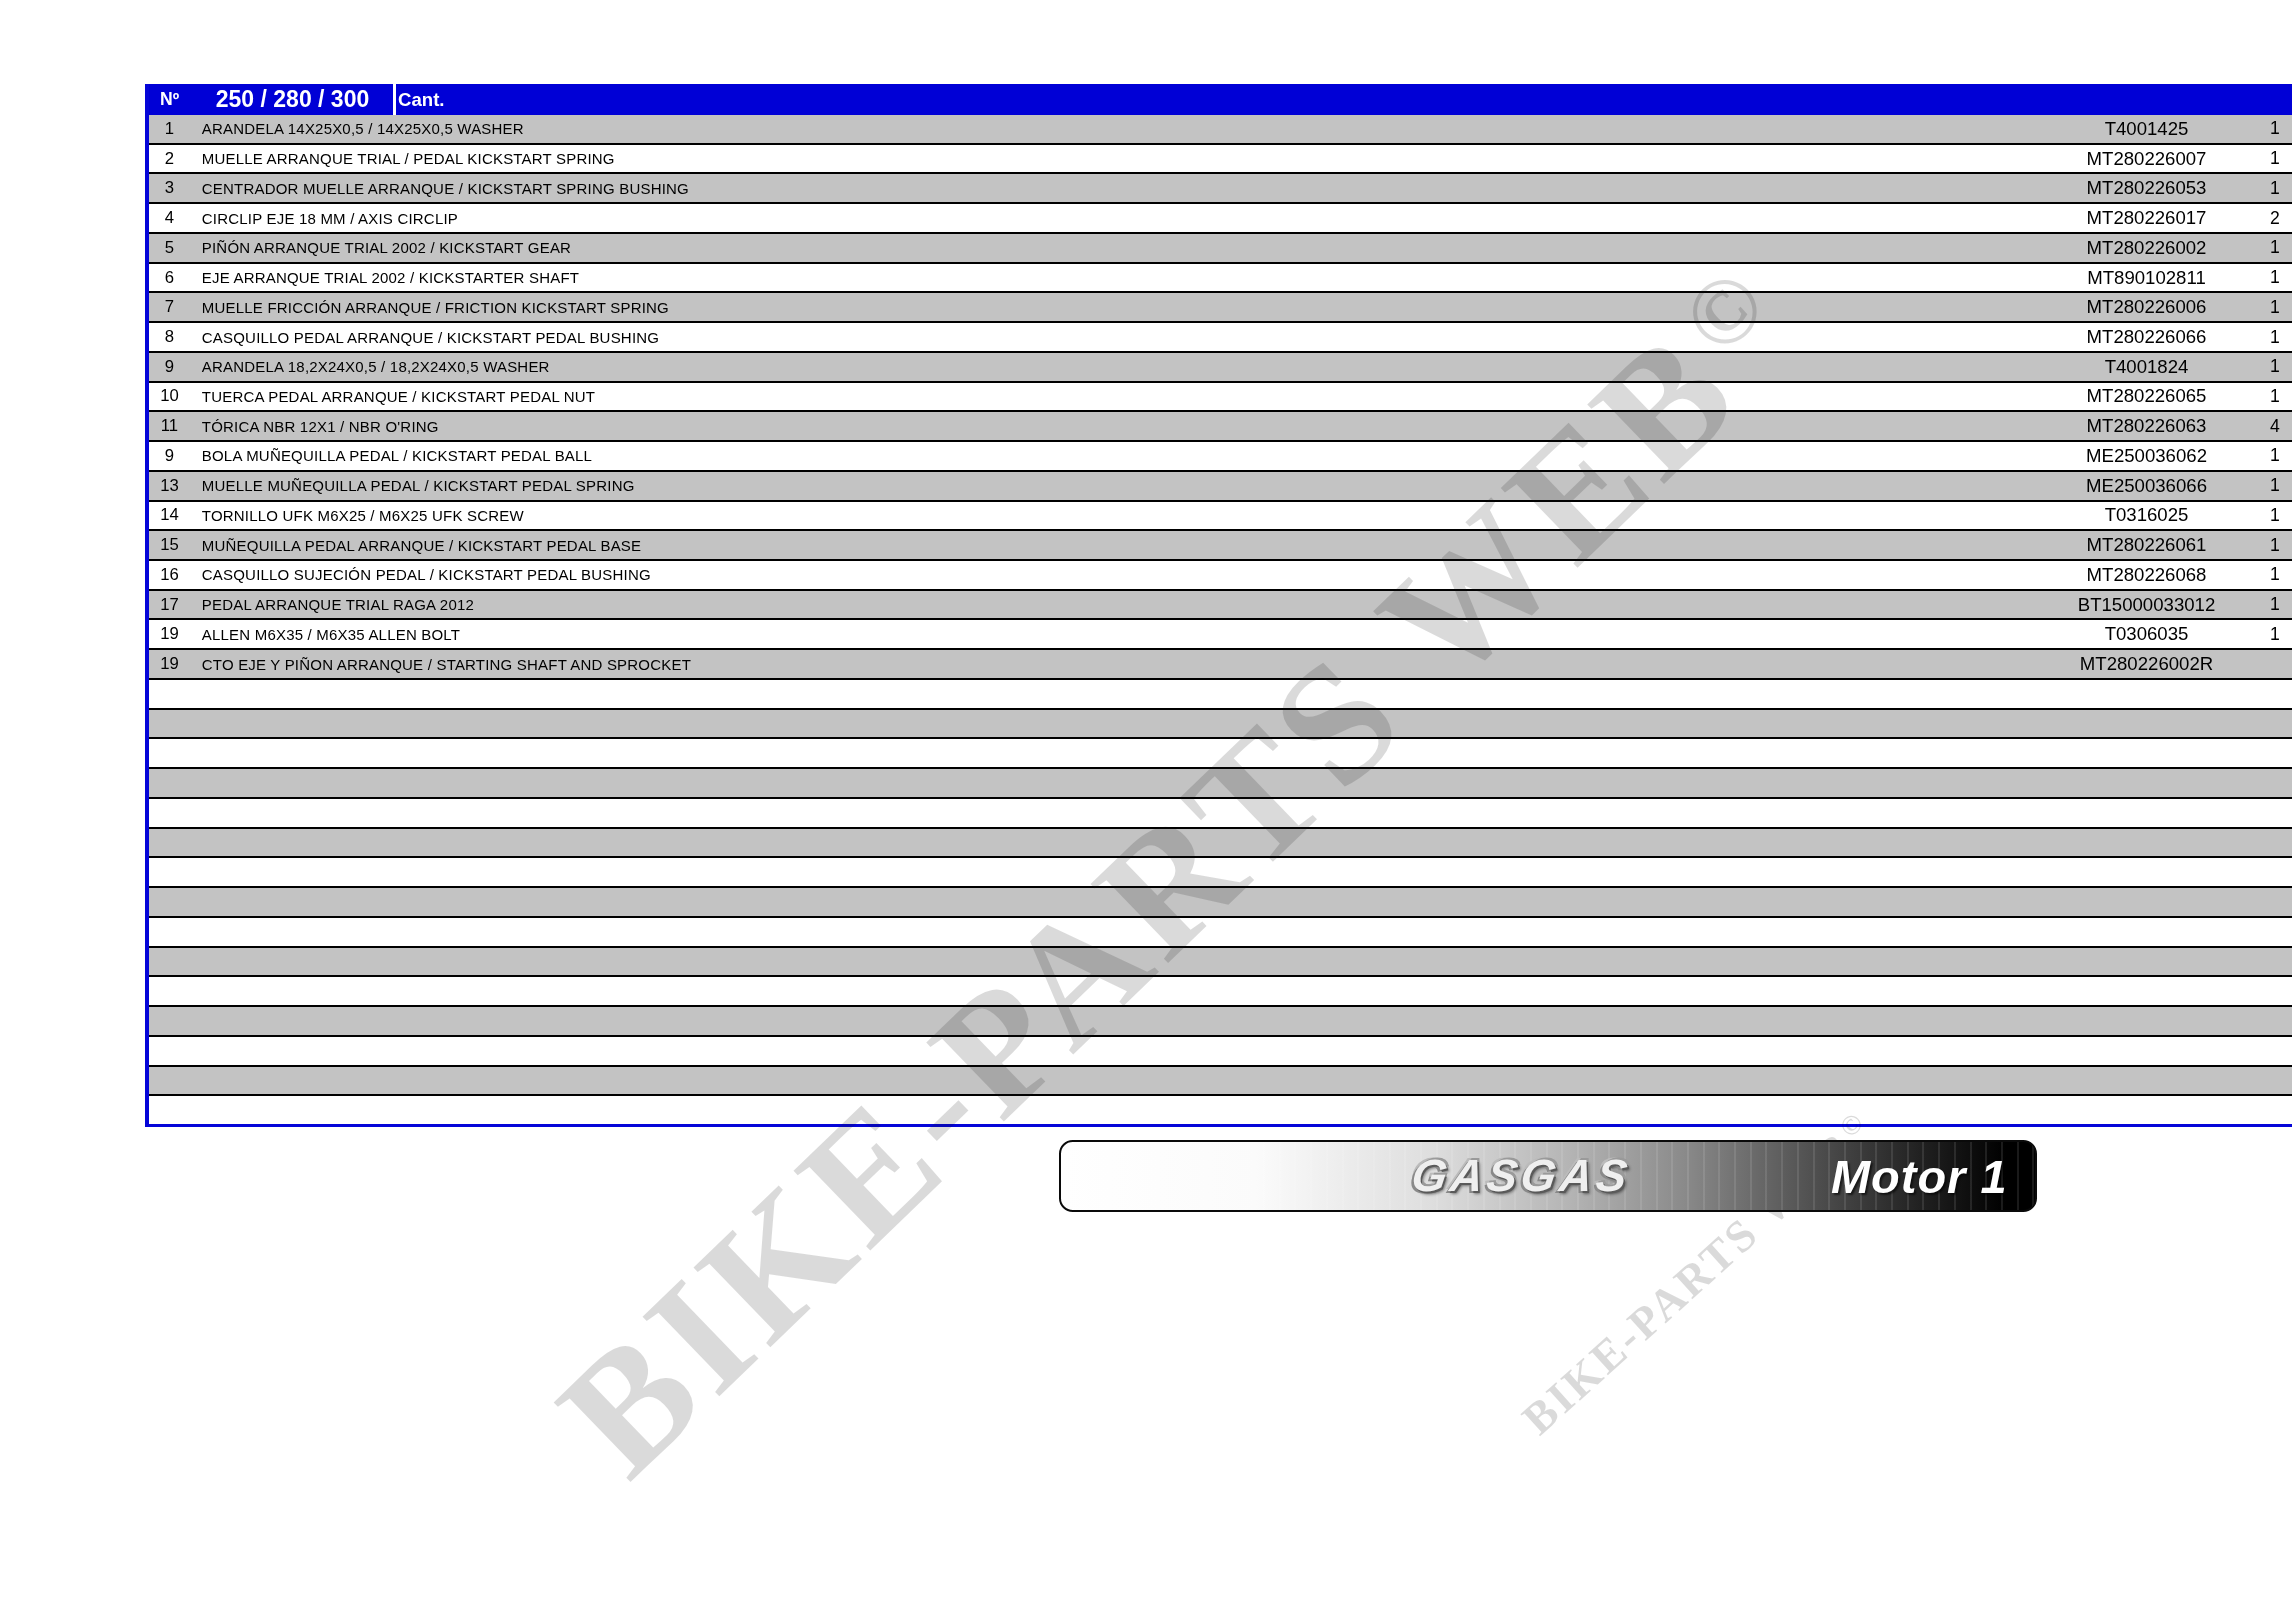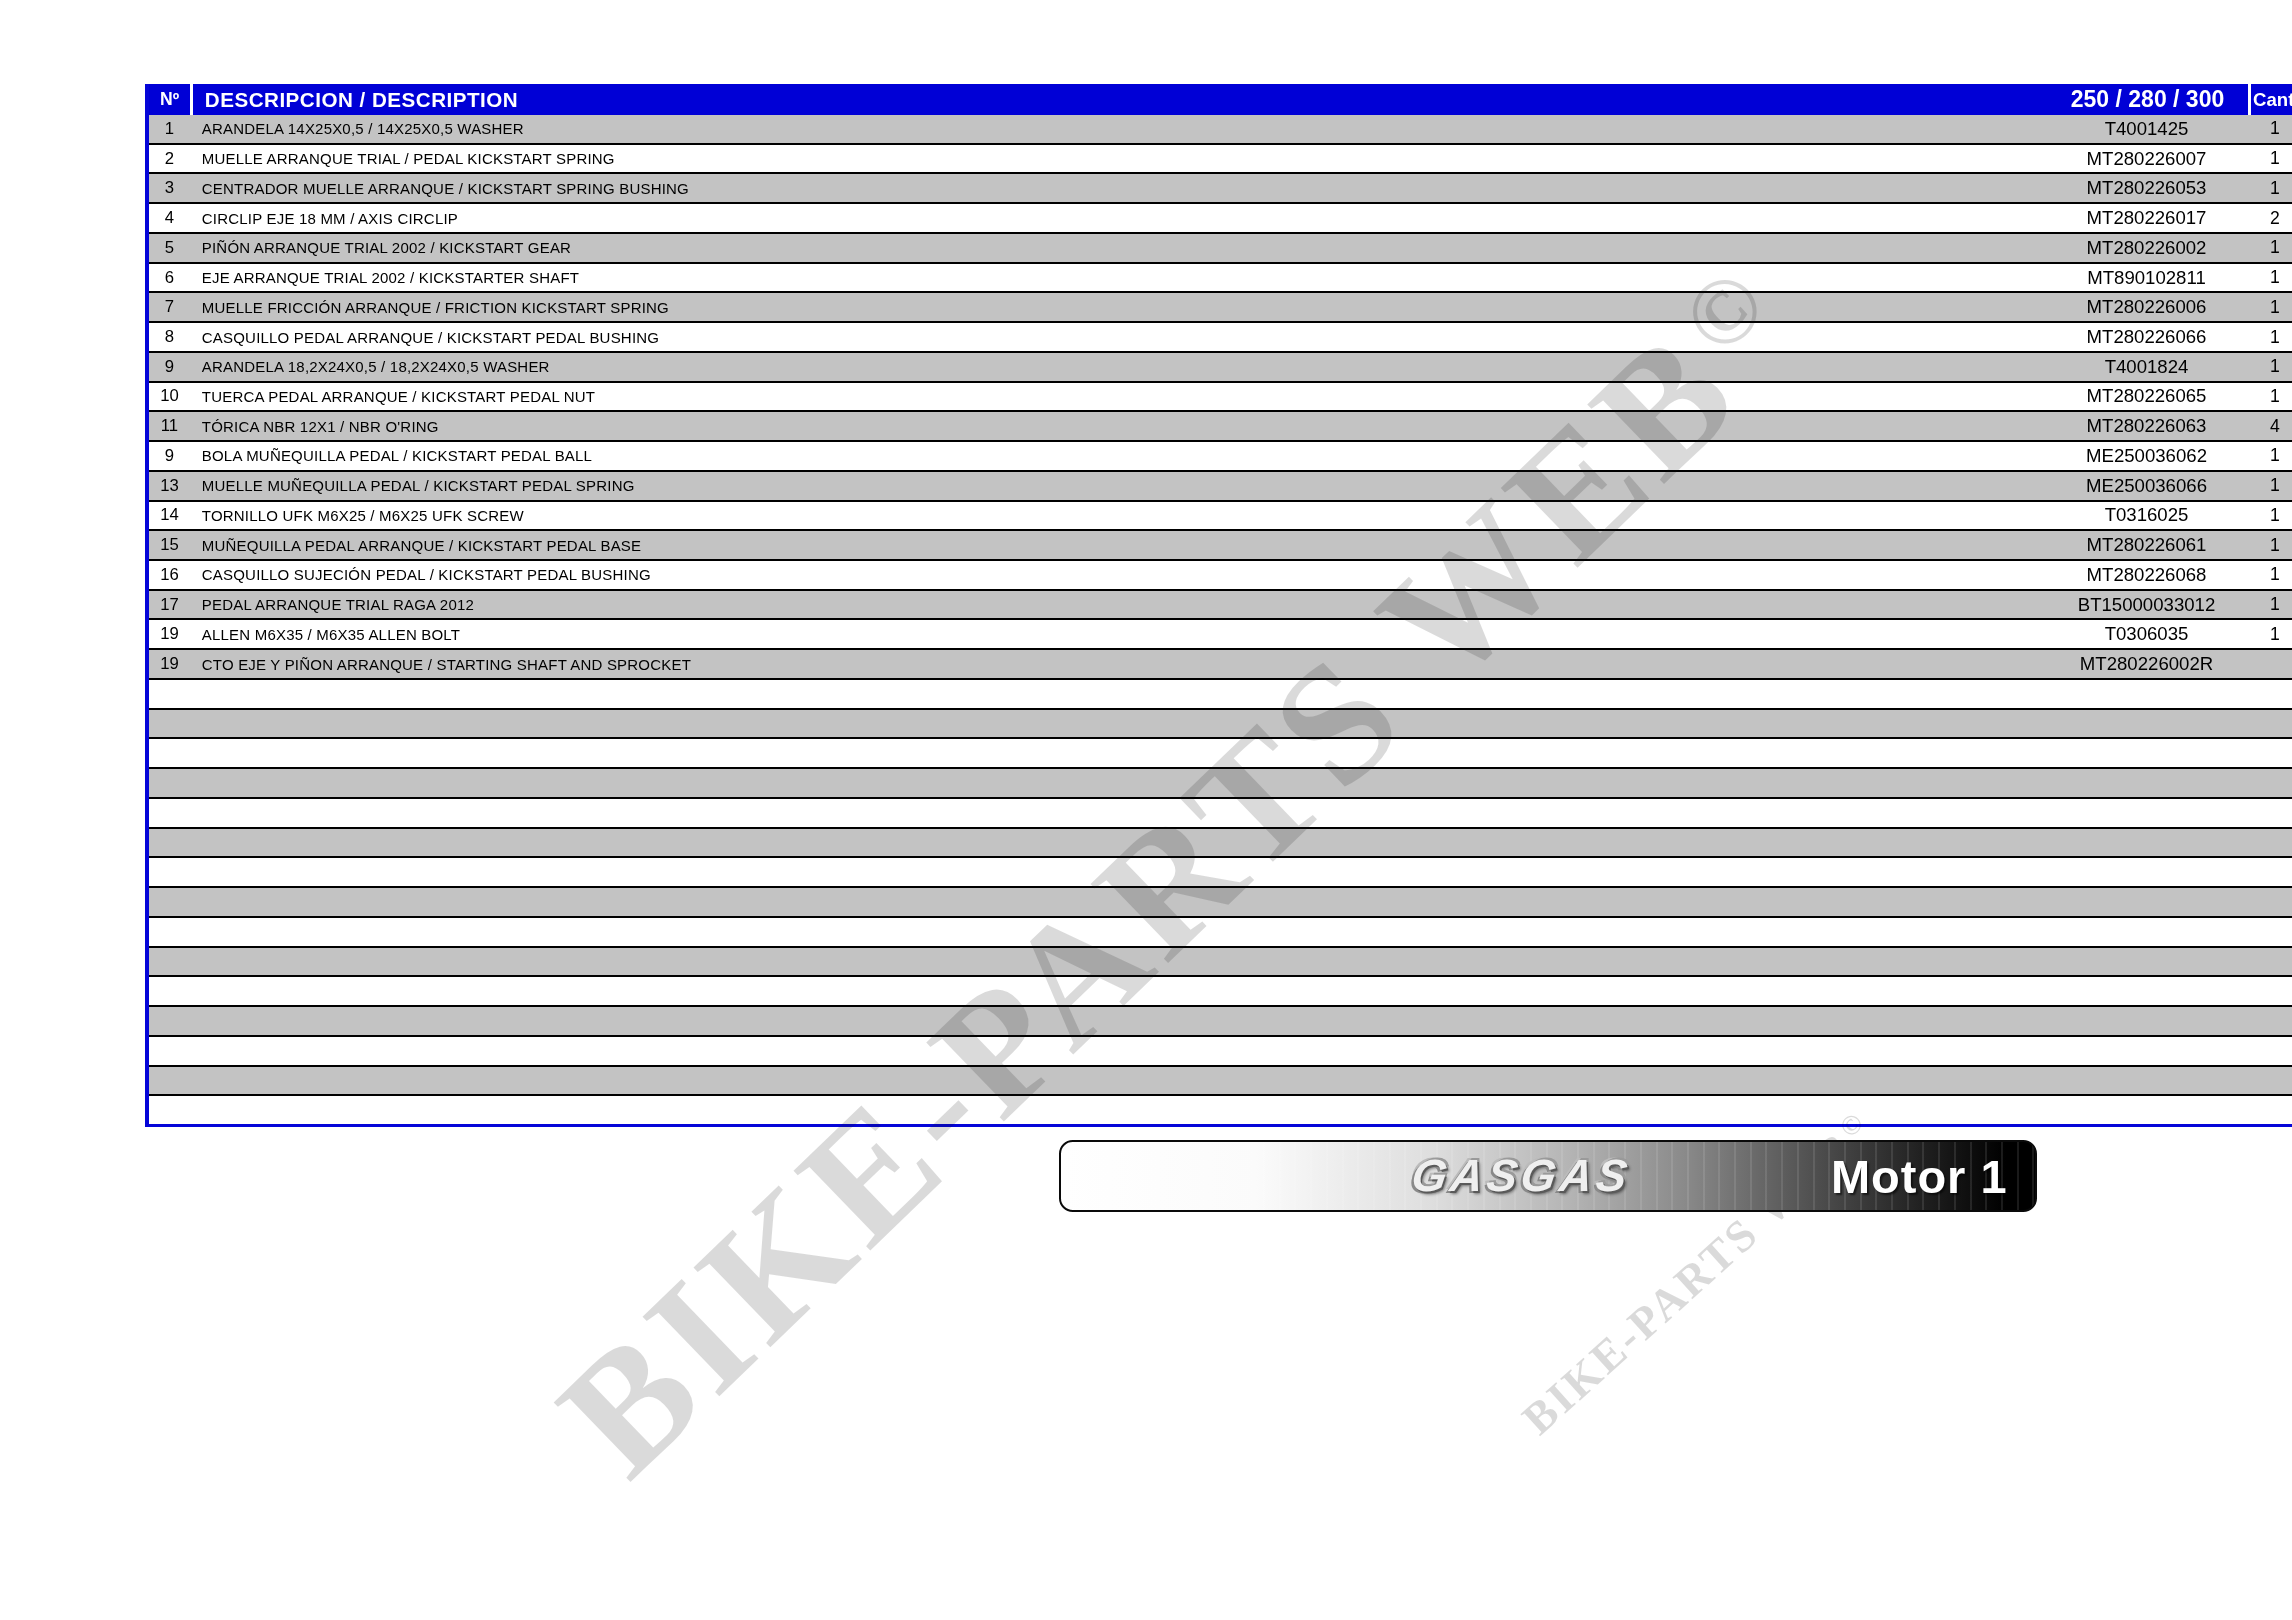--- a/index.html
+++ b/index.html
@@ -104,35 +104,35 @@
     color:#efefef;
     transform:skewX(-8deg);
     text-shadow:2px 2px 0 #5a5a5a,-2px 2px 0 #8a8a8a,2px -2px 0 #9a9a9a,-2px -2px 0 #bbbbbb,2.9px 2.9px 2.9px rgba(0,0,0,.45);
     z-index:4;
   }
   .motor{
     margin-left:auto;
     margin-right:27.4px;
     font-size:47px;
     font-weight:bold;
+    font-style:italic;
     color:#ffffff;
     letter-spacing:1px;
     text-shadow:2px 2px 2px rgba(0,0,0,.6);
     z-index:4;
   }
 </style>
 </head>
 <body>
 
 <div class="page">
 
   <div class="parts-table">
     <div class="thead">
       <div class="cell h-num">Nº</div>
-      <div class="cell h-desc">DESCRIPCION / DESCRIPTION</div>
       <div class="cell h-ref">250 / 280 / 300</div>
       <div class="cell h-qty">Cant.</div>
     </div>
     <div class="tbody" id="rows">
         <div class="row">
           <div class="cell b-num">1</div>
           <div class="cell b-desc">ARANDELA 14X25X0,5 / 14X25X0,5 WASHER</div>
           <div class="cell b-ref">T4001425</div>
           <div class="cell b-qty">1</div>
         </div>

